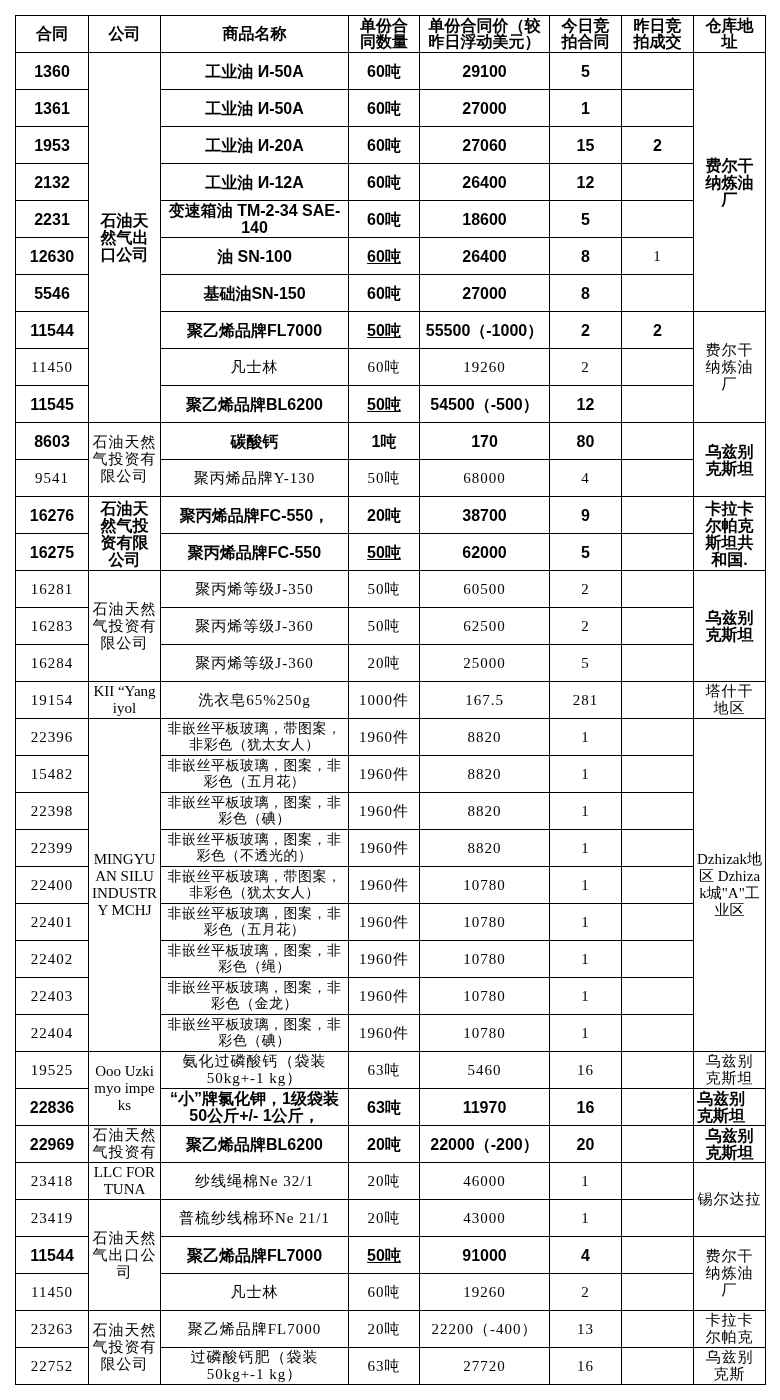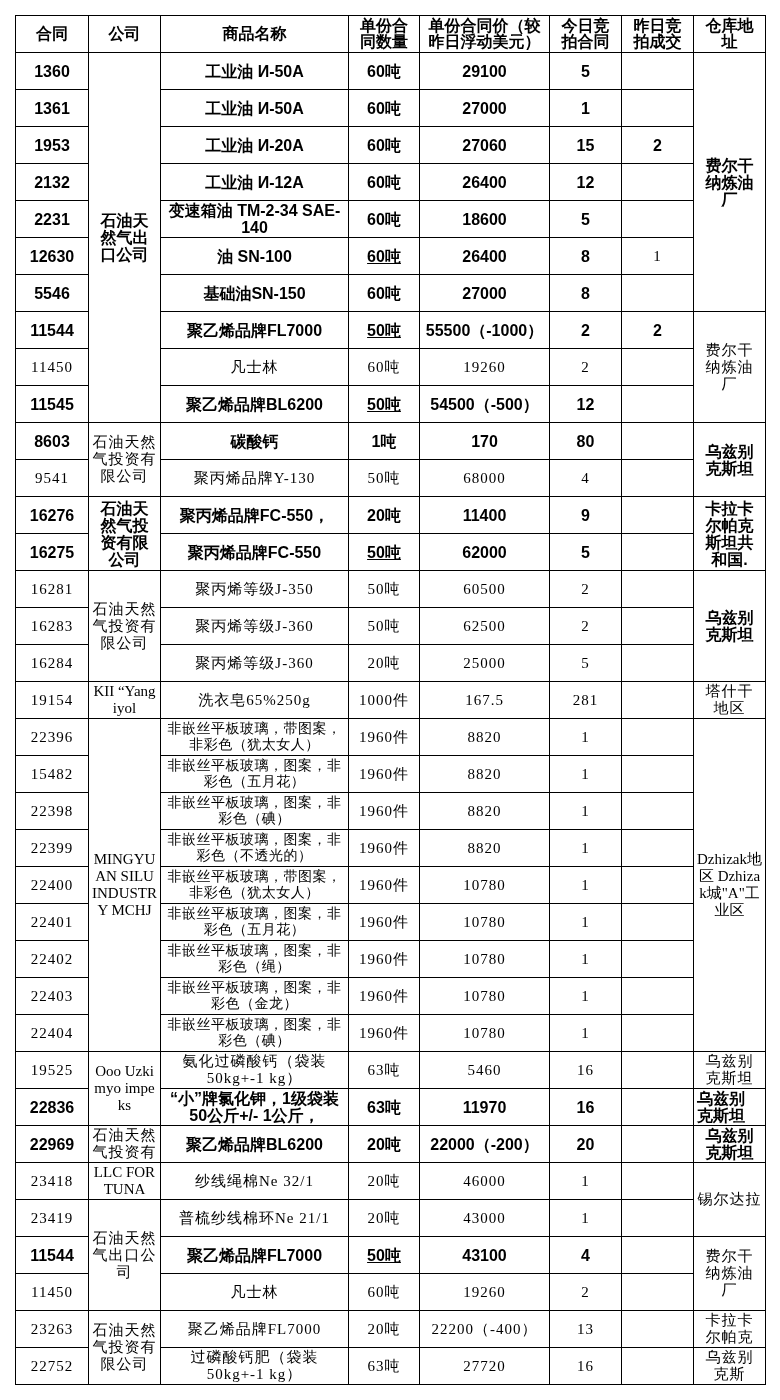--- a/index.html
+++ b/index.html
@@ -156,21 +156,21 @@
     <div class="cell s" style="grid-row:13;grid-column:5">68000</div>
     <div class="cell s" style="grid-row:13;grid-column:6">4</div>
     <div class="cell s" style="grid-row:13;grid-column:7"></div>
   </div>
 
   <div class="row">
     <div class="cell b" style="grid-row:14;grid-column:1">16276</div>
     <div class="cell b p10" style="grid-row:14 / span 2;grid-column:2">石油天然气投资有限公司</div>
     <div class="cell b" style="grid-row:14;grid-column:3">聚丙烯品牌FC-550，</div>
     <div class="cell b" style="grid-row:14;grid-column:4">20吨</div>
-    <div class="cell b" style="grid-row:14;grid-column:5">11400</div>
+    <div class="cell b" style="grid-row:14;grid-column:5">38700</div>
     <div class="cell b" style="grid-row:14;grid-column:6">9</div>
     <div class="cell b" style="grid-row:14;grid-column:7"></div>
     <div class="cell b p10" style="grid-row:14 / span 2;grid-column:8">卡拉卡尔帕克斯坦共和国.</div>
   </div>
 
   <div class="row">
     <div class="cell b" style="grid-row:15;grid-column:1">16275</div>
     <div class="cell b" style="grid-row:15;grid-column:3">聚丙烯品牌FC-550</div>
     <div class="cell b u" style="grid-row:15;grid-column:4">50吨</div>
     <div class="cell b" style="grid-row:15;grid-column:5">62000</div>
@@ -351,21 +351,21 @@
     <div class="cell s" style="grid-row:33;grid-column:4">20吨</div>
     <div class="cell s" style="grid-row:33;grid-column:5">43000</div>
     <div class="cell s" style="grid-row:33;grid-column:6">1</div>
     <div class="cell s" style="grid-row:33;grid-column:7"></div>
   </div>
 
   <div class="row">
     <div class="cell b" style="grid-row:34;grid-column:1">11544</div>
     <div class="cell b" style="grid-row:34;grid-column:3">聚乙烯品牌FL7000</div>
     <div class="cell b u" style="grid-row:34;grid-column:4">50吨</div>
-    <div class="cell b" style="grid-row:34;grid-column:5">43100</div>
+    <div class="cell b" style="grid-row:34;grid-column:5">91000</div>
     <div class="cell b" style="grid-row:34;grid-column:6">4</div>
     <div class="cell b" style="grid-row:34;grid-column:7"></div>
     <div class="cell s p4" style="grid-row:34 / span 2;grid-column:8">费尔干纳炼油厂</div>
   </div>
 
   <div class="row">
     <div class="cell s" style="grid-row:35;grid-column:1">11450</div>
     <div class="cell s" style="grid-row:35;grid-column:3">凡士林</div>
     <div class="cell s" style="grid-row:35;grid-column:4">60吨</div>
     <div class="cell s" style="grid-row:35;grid-column:5">19260</div>

